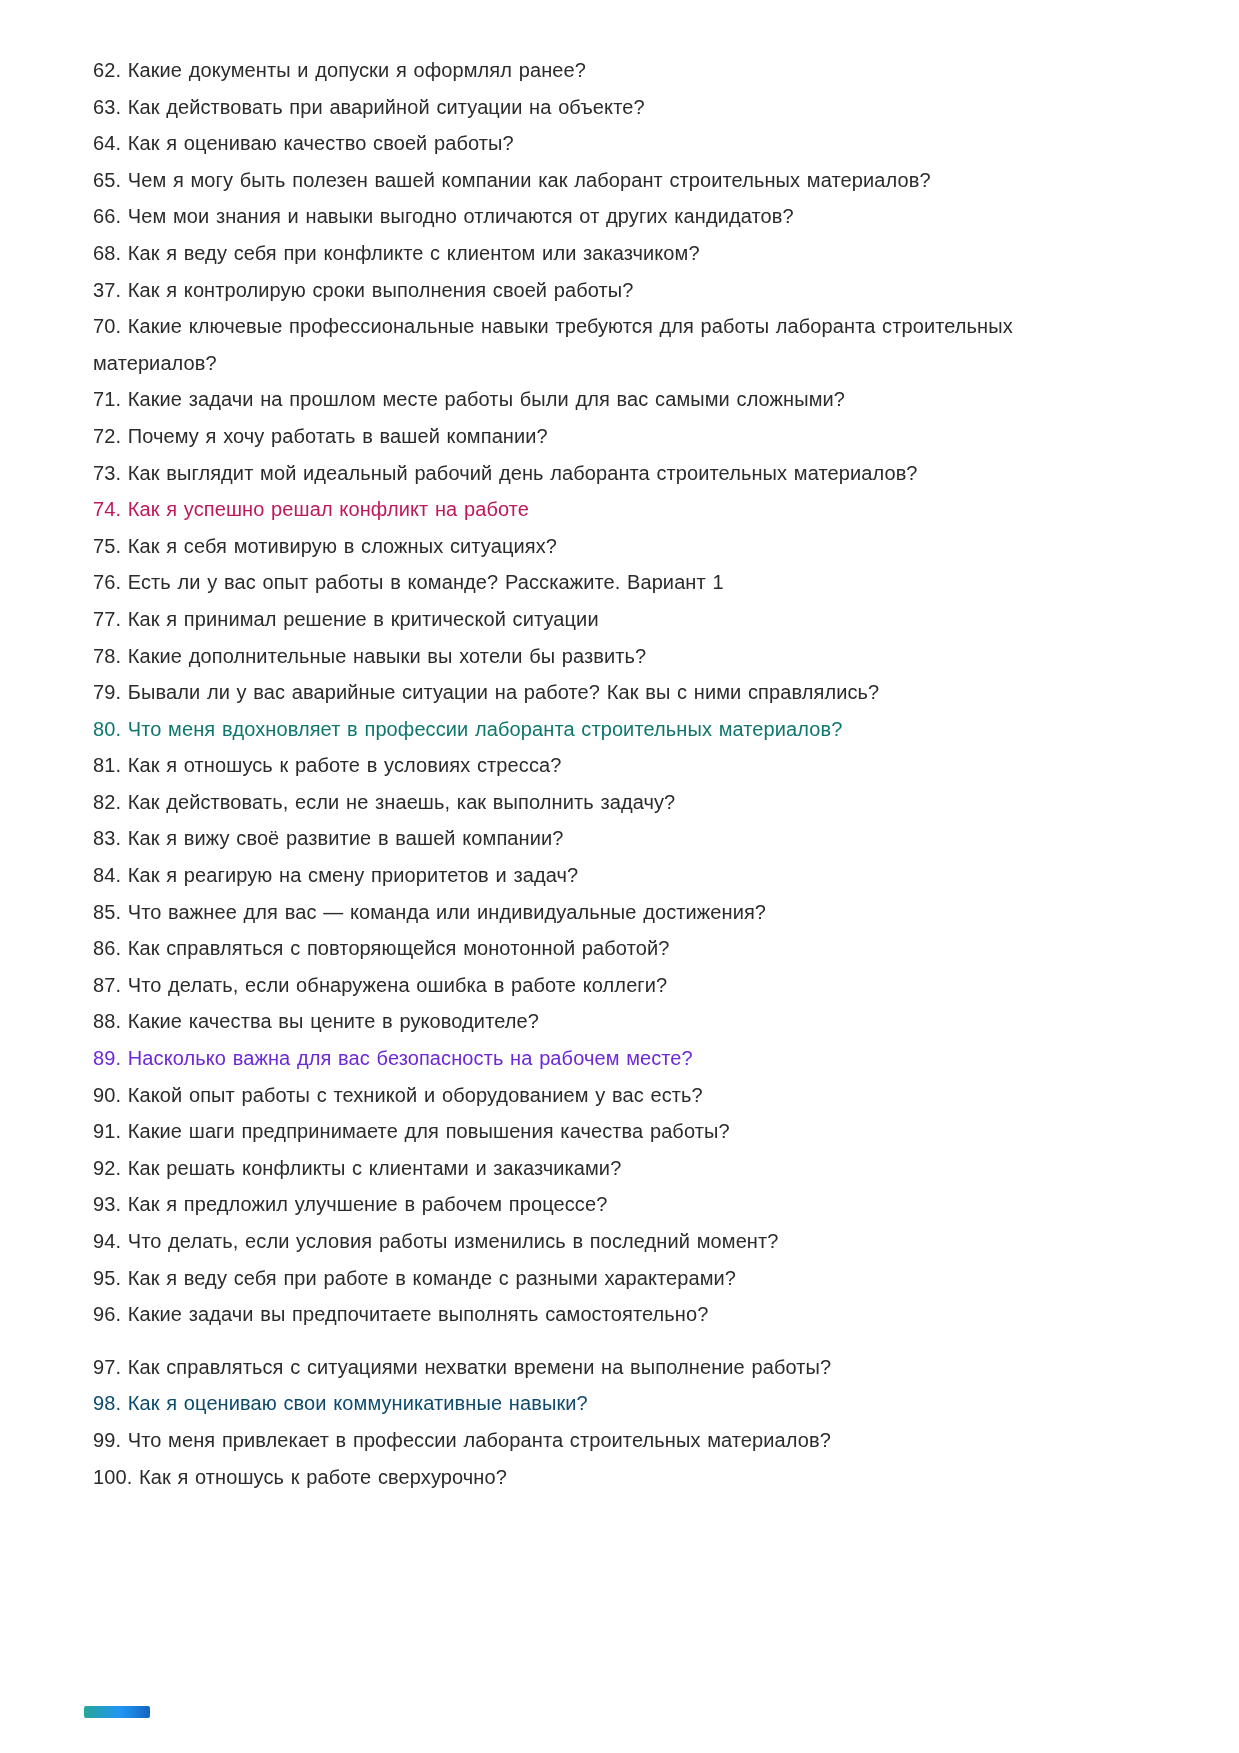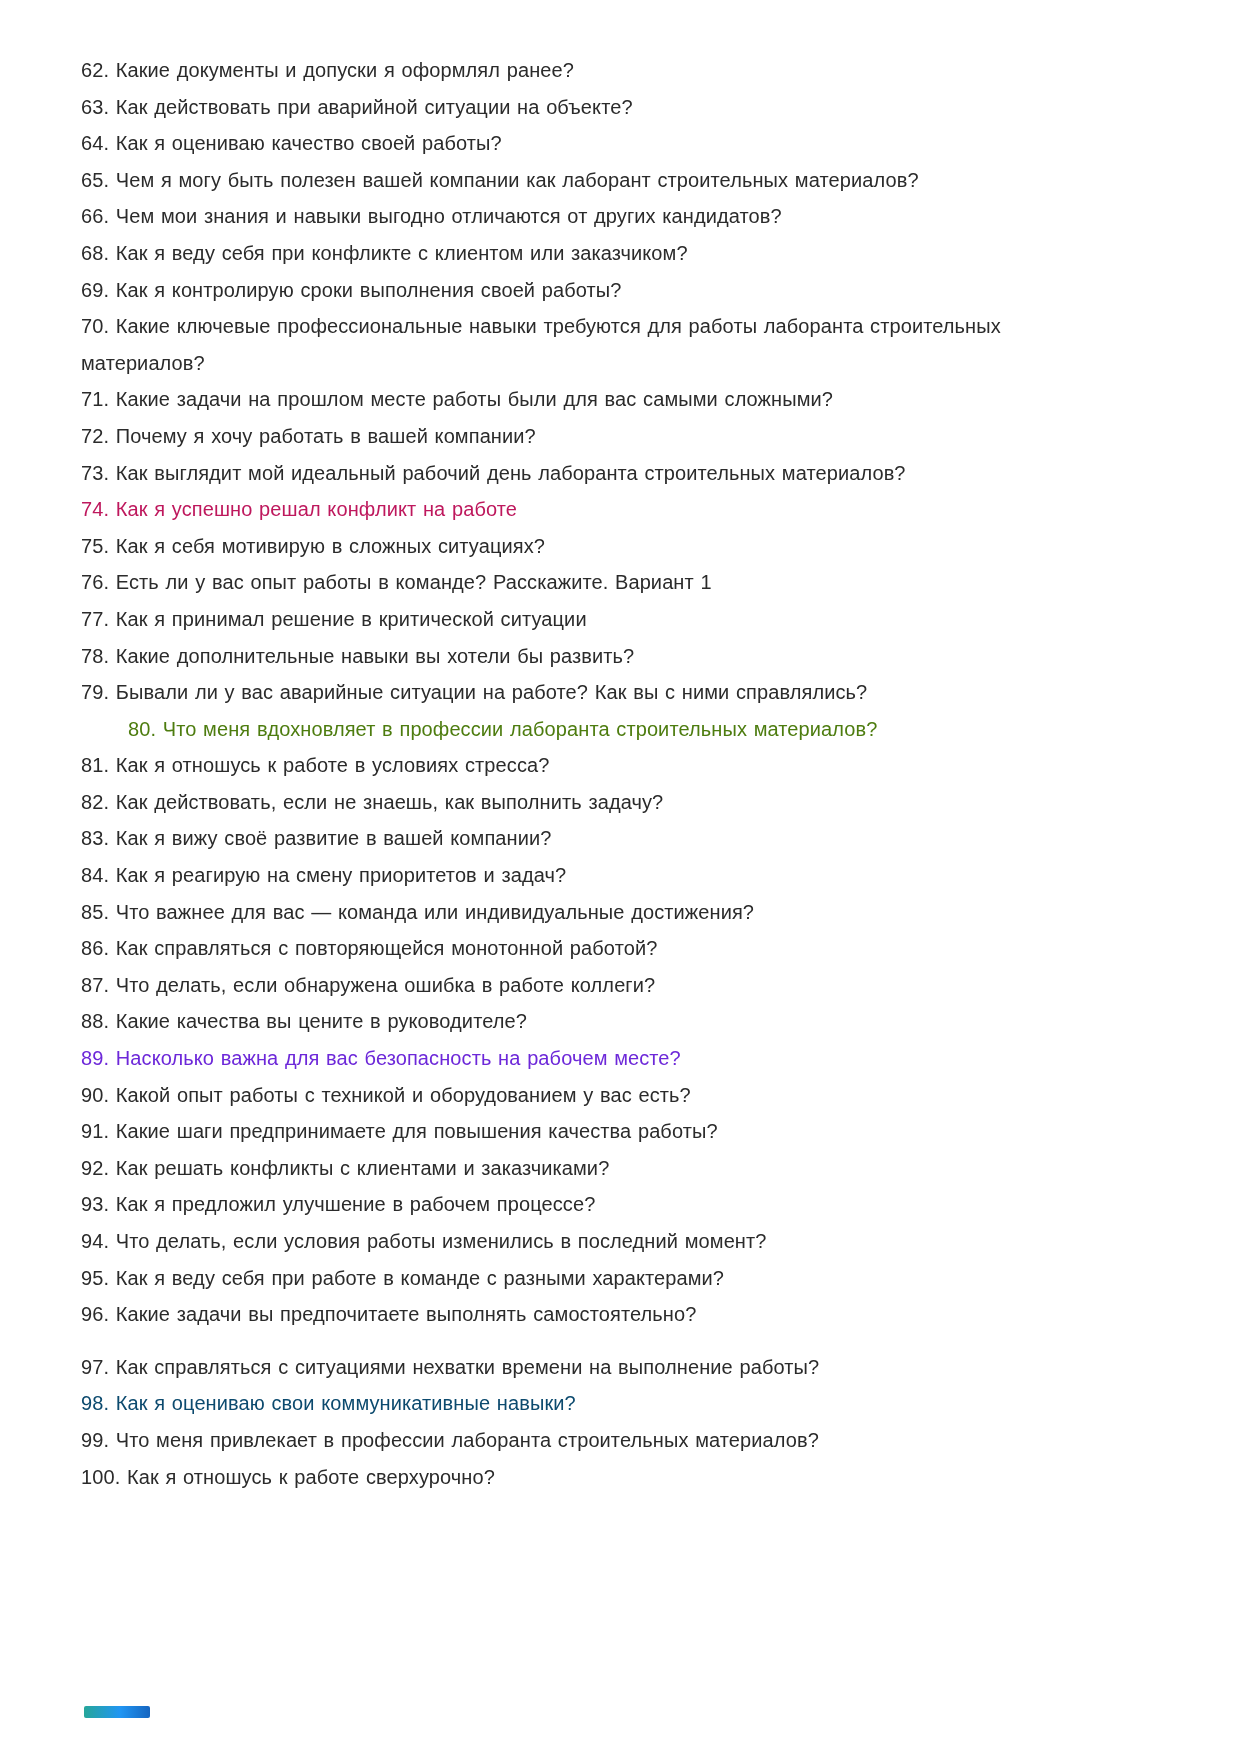--- a/index.html
+++ b/index.html
@@ -18,21 +18,21 @@
     position: absolute;
     top: 0;
     left: 0;
     width: 1239px;
     height: 1753px;
     background: #ffffff;
   }
   .question-list {
     position: absolute;
     top: 52px;
-    left: 81px;
+    left: 93px;
     width: 1010px;
   }
   .question {
     margin: 0;
     padding: 0;
     font-size: 20px;
     line-height: 36.6px;
     color: #2b2b2b;
     letter-spacing: 0.1px;
     word-spacing: 1px;
@@ -51,32 +51,32 @@
 <body style="background: rgb(255, 255, 255);">
 
 <div class="page">
   <div class="question-list">
       <p class="question" style="color: rgb(43, 43, 43);">62. Какие документы и допуски я оформлял ранее?</p>
       <p class="question" style="color: rgb(43, 43, 43);">63. Как действовать при аварийной ситуации на объекте?</p>
       <p class="question" style="color: rgb(43, 43, 43);">64. Как я оцениваю качество своей работы?</p>
       <p class="question" style="color: rgb(43, 43, 43);">65. Чем я могу быть полезен вашей компании как лаборант строительных материалов?</p>
       <p class="question" style="color: rgb(43, 43, 43);">66. Чем мои знания и навыки выгодно отличаются от других кандидатов?</p>
       <p class="question" style="color: rgb(43, 43, 43);">68. Как я веду себя при конфликте с клиентом или заказчиком?</p>
-      <p class="question" style="color: rgb(43, 43, 43);">69. Как я контролирую сроки выполнения своей работы?</p>
+      <p class="question" style="color: rgb(43, 43, 43);">37. Как я контролирую сроки выполнения своей работы?</p>
       <p class="question" style="color: rgb(43, 43, 43);">70. Какие ключевые профессиональные навыки требуются для работы лаборанта строительных материалов?</p>
       <p class="question" style="color: rgb(43, 43, 43);">71. Какие задачи на прошлом месте работы были для вас самыми сложными?</p>
       <p class="question" style="color: rgb(43, 43, 43);">72. Почему я хочу работать в вашей компании?</p>
       <p class="question" style="color: rgb(43, 43, 43);">73. Как выглядит мой идеальный рабочий день лаборанта строительных материалов?</p>
       <p class="question" style="color: #be185d;">74. Как я успешно решал конфликт на работе</p>
       <p class="question" style="color: rgb(43, 43, 43);">75. Как я себя мотивирую в сложных ситуациях?</p>
       <p class="question" style="color: rgb(43, 43, 43);">76. Есть ли у вас опыт работы в команде? Расскажите. Вариант 1</p>
       <p class="question" style="color: rgb(43, 43, 43);">77. Как я принимал решение в критической ситуации</p>
       <p class="question" style="color: rgb(43, 43, 43);">78. Какие дополнительные навыки вы хотели бы развить?</p>
       <p class="question" style="color: rgb(43, 43, 43);">79. Бывали ли у вас аварийные ситуации на работе? Как вы с ними справлялись?</p>
-      <p class="question" style="color: #4d7c0f; margin-left: 47px;">80. Что меня вдохновляет в профессии лаборанта строительных материалов?</p>
+      <p class="question" style="color: #0f766e;">80. Что меня вдохновляет в профессии лаборанта строительных материалов?</p>
       <p class="question" style="color: rgb(43, 43, 43);">81. Как я отношусь к работе в условиях стресса?</p>
       <p class="question" style="color: rgb(43, 43, 43);">82. Как действовать, если не знаешь, как выполнить задачу?</p>
       <p class="question" style="color: rgb(43, 43, 43);">83. Как я вижу своё развитие в вашей компании?</p>
       <p class="question" style="color: rgb(43, 43, 43);">84. Как я реагирую на смену приоритетов и задач?</p>
       <p class="question" style="color: rgb(43, 43, 43);">85. Что важнее для вас — команда или индивидуальные достижения?</p>
       <p class="question" style="color: rgb(43, 43, 43);">86. Как справляться с повторяющейся монотонной работой?</p>
       <p class="question" style="color: rgb(43, 43, 43);">87. Что делать, если обнаружена ошибка в работе коллеги?</p>
       <p class="question" style="color: rgb(43, 43, 43);">88. Какие качества вы цените в руководителе?</p>
       <p class="question" style="color: #6d28d9;">89. Насколько важна для вас безопасность на рабочем месте?</p>
       <p class="question" style="color: rgb(43, 43, 43);">90. Какой опыт работы с техникой и оборудованием у вас есть?</p>

